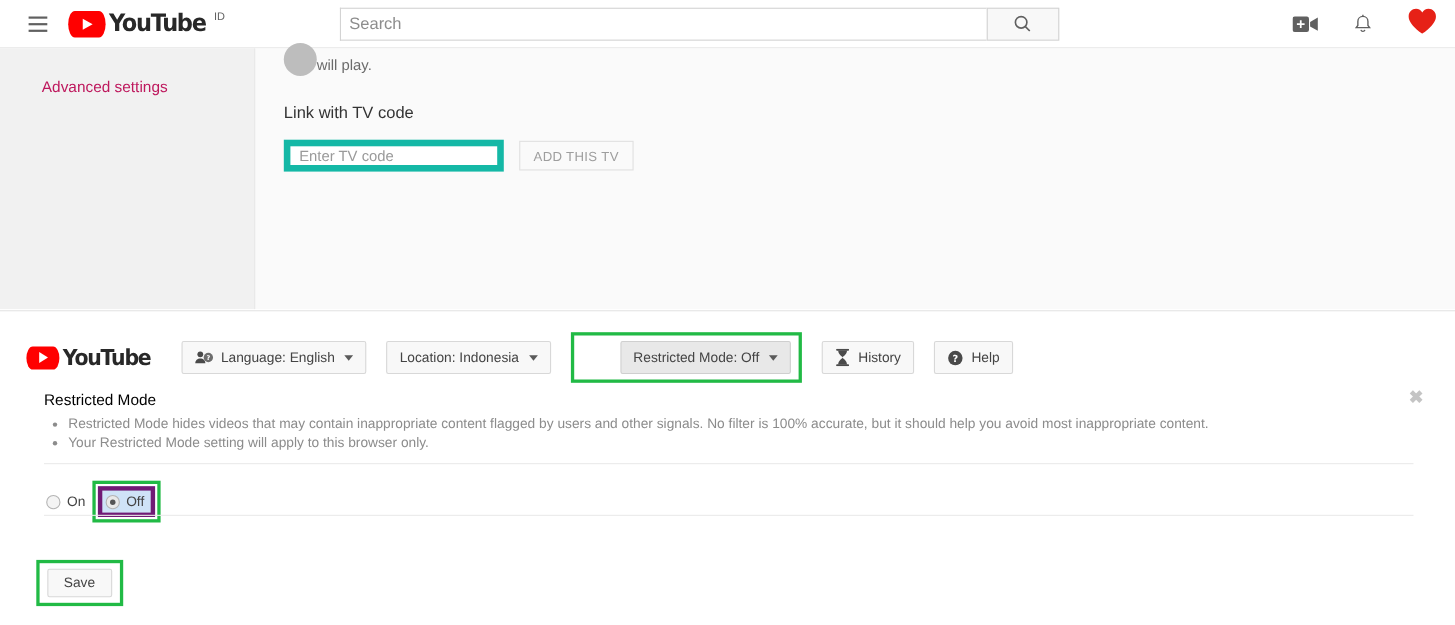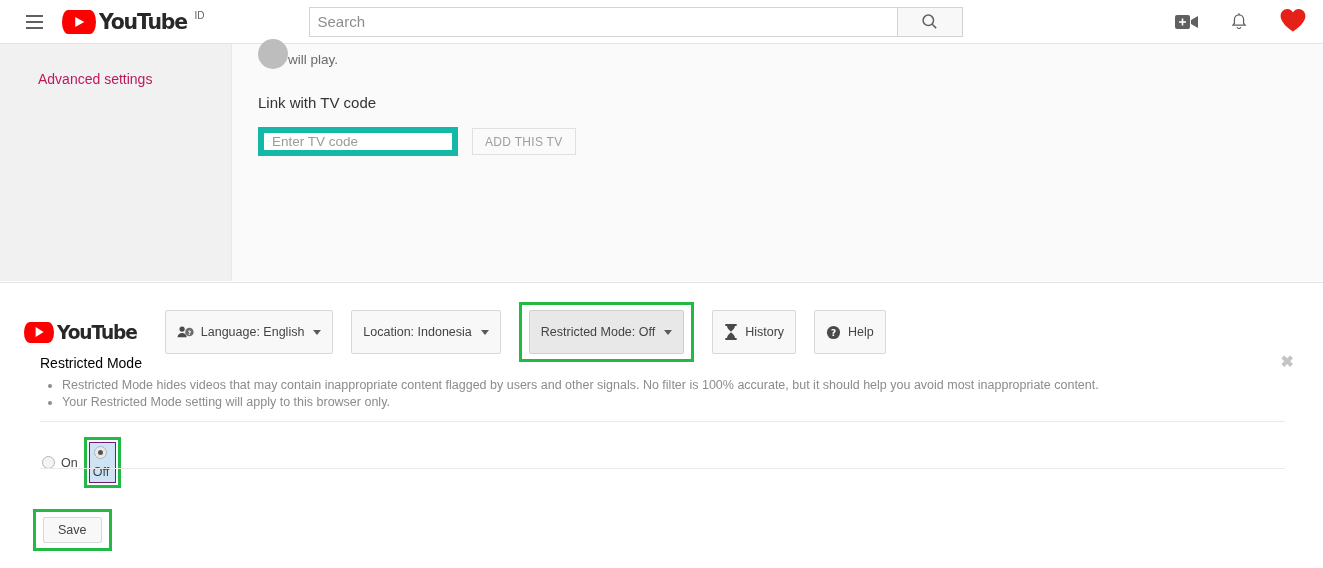--- a/index.html
+++ b/index.html
@@ -146,29 +146,29 @@
     border-bottom: 5px solid transparent;
   }
   .yt-word-sm {
     font-family: "DejaVu Sans", sans-serif;
     font-weight: bold; font-size: 20px; letter-spacing: -1.2px;
     color: #282828; margin-left: 3px; line-height: 21px;
     transform: scaleX(0.93); transform-origin: left center;
   }
 
   .pill-btn {
-    height: 44px; padding: 0 11px;
+    height: 30px; padding: 0 11px;
     border: 1px solid #d8d8d8; border-radius: 2px;
     background: #f8f8f8;
     display: inline-flex; align-items: center; gap: 7px;
     font-size: 12.5px; color: #444444; cursor: pointer;
     font-family: "Liberation Sans", sans-serif;
     white-space: nowrap;
   }
-  .pill-btn.active { background: #e8e8e8; border-color: #cfcfcf; }
+  .pill-btn.active { background: #e8e8e8; border-color: #cfcfcf; margin-left: 35px; }
   .caret {
     width: 0; height: 0;
     border-left: 4px solid transparent;
     border-right: 4px solid transparent;
     border-top: 5px solid #5a5a5a;
     margin-left: 2px;
   }
   .highlight-box {
     border: 3px solid #21ba45;
     padding: 5px 7px;
@@ -218,21 +218,21 @@
   }
   .radio-dot.checked { background: #e9e9e9; }
   .radio-dot.checked:after {
     content: ""; position: absolute;
     top: 3px; left: 3px; width: 5px; height: 5px;
     border-radius: 50%; background: #555555;
   }
   #radio-off-wrap {
     display: inline-flex; align-items: center; gap: 6px;
     padding: 3px 6px 3px 3px;
-    background: #cfe3f7; border: 1px solid #701a75; flex-direction: column;
+    background: #cfe3f7; border: 4px solid #701a75;
   }
   #radio-off-highlight {
     border: 3px solid #21ba45; padding: 2px;
     display: inline-flex; background: #ffffff;
   }
 
   #save-row { position: absolute; top: 130px; left: 33px; }
   #save-highlight {
     border: 3px solid #21ba45; padding: 5px 7px;
     display: inline-flex; background: #ffffff; margin-top: 24px;

